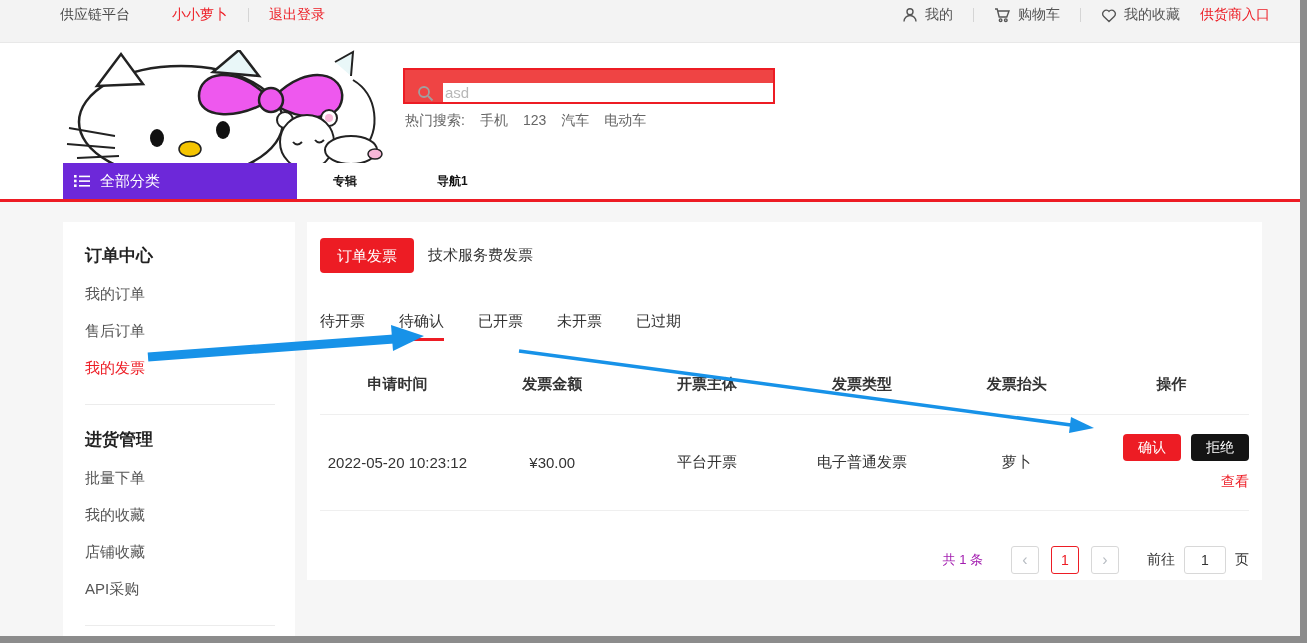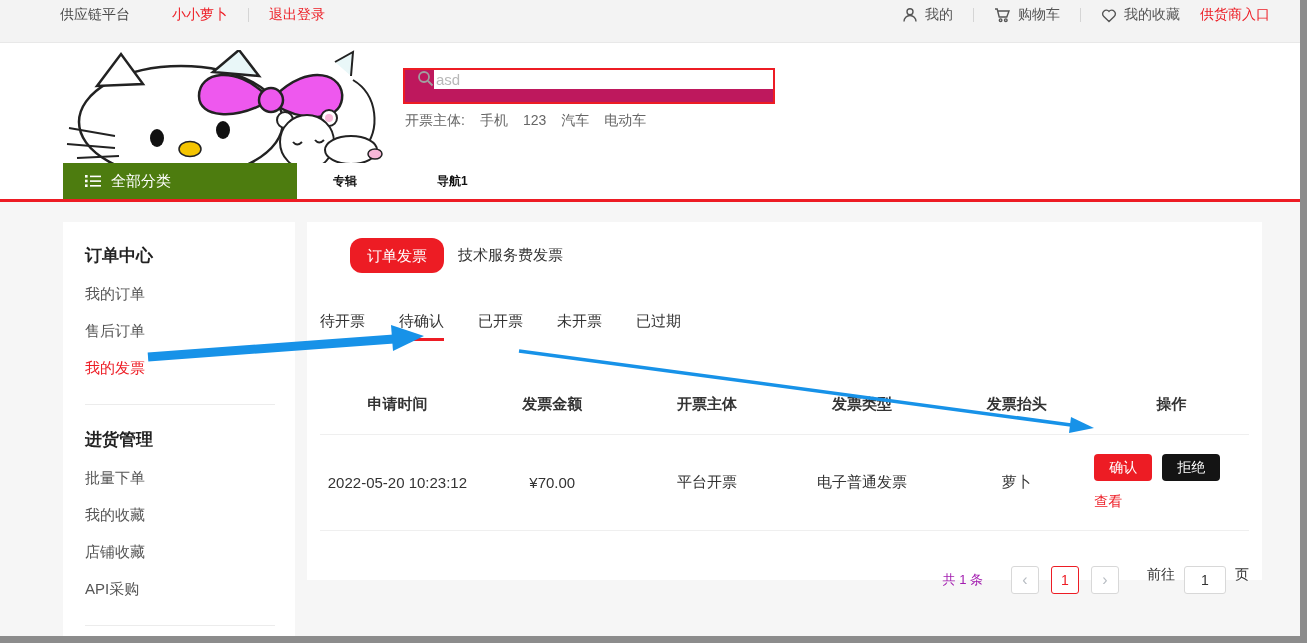--- a/index.html
+++ b/index.html
@@ -20,32 +20,32 @@
   .tb-div { width:1px; height:14px; background:#d5d5d5; margin:0 20px; }
   .tb-red { color:#ed1c24; }
   .tb-right { margin-left:auto; display:flex; align-items:center; color:#555; }
   .tb-item { display:flex; align-items:center; gap:7px; }
   .tb-sup { margin-left:20px; }
   .icon svg { display:block; }
   
   .logo { position:absolute; left:63px; top:50px; width:327px; height:113px; }
   .search-row { position:absolute; left:403px; top:68px; display:flex; }
   .search-input-wrap {
-    width:372px; height:36px; border:2px solid #ed1c24; background:#be185d;
-    display:flex; align-items:flex-start; padding-left:12px;
+    width:372px; height:36px; border:2px solid #ed1c24; background:#ef4444;
+    display:flex; align-items:flex-end; gap:9px; padding-left:12px;
   }
   .search-input { border:none; outline:none; flex:1; font-size:15px; color:#444; font-family:inherit; min-width:0; }
   .search-input::placeholder { color:#b8b8b8; }
   .search-btn { width:120px; height:36px; border:none; background:#ed1c24; color:#fff; font-size:16px; cursor:pointer; font-family:inherit; }
   .hot-row { position:absolute; left:405px; top:112px; display:flex; gap:15px; font-size:14px; color:#666; }
   .hot-kw { color:#666; text-decoration:none; }
   
   .nav-cat {
-    position:absolute; left:63px; top:163px; width:234px; height:36px; background:#4d7c0f;
-    color:#fff; display:flex; align-items:center; gap:10px; padding-left:22px; font-size:15px;
+    position:absolute; left:63px; top:163px; width:234px; height:36px; background:#6d28d9;
+    color:#fff; display:flex; align-items:center; gap:10px; padding-left:11px; font-size:15px;
   }
   .nav-links { position:absolute; left:333px; top:163px; height:36px; display:flex; align-items:center; gap:80px; font-size:12px; font-weight:bold; color:#111; }
   .redline { position:absolute; left:0; top:199px; width:1307px; height:3px; background:#ed1c24; }
   
   .content-bg { position:absolute; left:0; top:202px; width:1307px; height:434px; background:#f6f6f6; }
   .sidebar {
     position:absolute; left:63px; top:222px; width:232px; height:421px;
     background:#fff; padding:22px 20px 0 22px; font-size:15px;
   }
   .side-sec { padding-bottom:26px; }
@@ -53,48 +53,48 @@
   .side-title { font-size:17px; font-weight:bold; color:#222; margin:0; }
   .side-item { margin-top:18px; color:#555; cursor:pointer; }
   .side-item.active { color:#ed1c24; }
   .main {
     position:absolute; left:307px; top:222px; width:955px; height:358px;
     background:#fff; padding:16px 13px 0; font-size:15px;
   }
   .type-tabs { display:flex; align-items:center; gap:14px; }
   .type-tab-active {
     height:35px; line-height:35px; padding:0 17px; background:#ed1c24; color:#fff;
-    border:none; border-radius:12px; font-size:15px; cursor:pointer; font-family:inherit;margin-left:30px;
+    border:none; border-radius:4px; font-size:15px; cursor:pointer; font-family:inherit;
   }
   .type-tab { color:#333; cursor:pointer; }
   .status-tabs { display:flex; gap:34px; margin-top:39px; color:#333; }
   .status-tab { position:relative; cursor:pointer; }
   .status-tab.active::after {
     content:""; position:absolute; left:0; right:0; bottom:-10px; height:3px; background:#ed1c24;
   }
-  .tbl { margin-top:64px; }
+  .tbl { margin-top:44px; }
   .tbl-head, .tbl-row { display:grid; grid-template-columns:repeat(6,1fr); text-align:center; }
   .tbl-head { font-weight:bold; color:#333; padding-bottom:20px; border-bottom:1px solid #efefef; }
   .tbl-row { align-items:center; min-height:96px; border-bottom:1px solid #efefef; color:#333; }
-  .ops-cell { display:flex; flex-direction:column; align-items:flex-start; gap:12px; }
+  .ops-cell { display:flex; flex-direction:column; align-items:flex-end; gap:12px; }
   .ops-btns { display:flex; gap:10px; }
   .btn { height:27px; padding:0 15px; border:none; border-radius:4px; color:#fff; font-size:14px; cursor:pointer; font-family:inherit; }
   .btn-confirm { background:#ed1c24; }
   .btn-reject { background:#141414; }
   .link-view { color:#ed1c24; font-size:14px; cursor:pointer; }
   .pagination { display:flex; justify-content:flex-end; align-items:center; margin-top:35px; }
   .pg-total { color:#a21caf; font-size:13px; margin-right:16px; }
   .pg-btn {
     width:28px; height:28px; border:1px solid #d8d8d8; border-radius:3px; background:#fff;
     color:#b9bec4; display:flex; align-items:center; justify-content:center; font-size:16px;
     margin-left:12px; cursor:pointer;
   }
   .pg-btn:first-of-type { margin-left:0; }
   .pg-current { border-color:#ed1c24; color:#ed1c24; font-size:14px; }
-  .pg-goto { display:flex; align-items:flex-start; gap:9px; margin-left:28px; color:#333; font-size:14px; }
+  .pg-goto { display:flex; align-items:center; gap:9px; margin-left:28px; color:#333; font-size:14px; }
   .pg-input { width:42px; height:28px; border:1px solid #d8d8d8; border-radius:3px; text-align:center; font-size:14px; color:#333; font-family:inherit; outline:none; }
   
   .arrows { position:absolute; left:0; top:0; width:1307px; height:643px; pointer-events:none; z-index:50; }
   .win-right { position:absolute; right:0; top:0; width:7px; height:643px; background:#8c8c8c; z-index:60; }
   .win-bottom { position:absolute; left:0; top:636px; width:1307px; height:7px; background:#8c8c8c; z-index:60; }
 </style>
 </head>
 <body>
 
 <div class="topbar">
@@ -172,21 +172,21 @@
       <svg width="17" height="17" viewBox="0 0 17 17" fill="none" stroke="#a0a0a0" stroke-width="1.8">
         <circle cx="7" cy="7" r="5"></circle>
           <path d="M11 11 L15.5 15.5"></path>
       </svg>
     </span>
     <input class="search-input" type="text" placeholder="asd" style="">
   </div>
 </div>
 
 <div class="hot-row">
-  <span>开票主体:</span>
+  <span>热门搜索:</span>
   <span class="hot-kw">手机</span>
   <span class="hot-kw">123</span>
   <span class="hot-kw">汽车</span>
   <span class="hot-kw">电动车</span>
 </div>
 
 <div class="nav-cat">
   <span class="icon">
     <svg width="16" height="14" viewBox="0 0 16 14" fill="#fff">
       <rect x="0" y="1" width="2.6" height="2.6"></rect>
@@ -244,21 +244,21 @@
     <div class="tbl-head">
       <span>申请时间</span>
       <span>发票金额</span>
       <span>开票主体</span>
       <span>发票类型</span>
       <span>发票抬头</span>
       <span>操作</span>
     </div>
     <div class="tbl-row">
       <span>2022-05-20 10:23:12</span>
-      <span>¥70.00</span>
+      <span>¥30.00</span>
       <span>平台开票</span>
       <span>电子普通发票</span>
       <span>萝卜</span>
       <span class="ops-cell">
         <span class="ops-btns">
           <button class="btn btn-confirm">确认</button>
           <button class="btn btn-reject">拒绝</button>
         </span>
         <span class="link-view">查看</span>
       </span>

